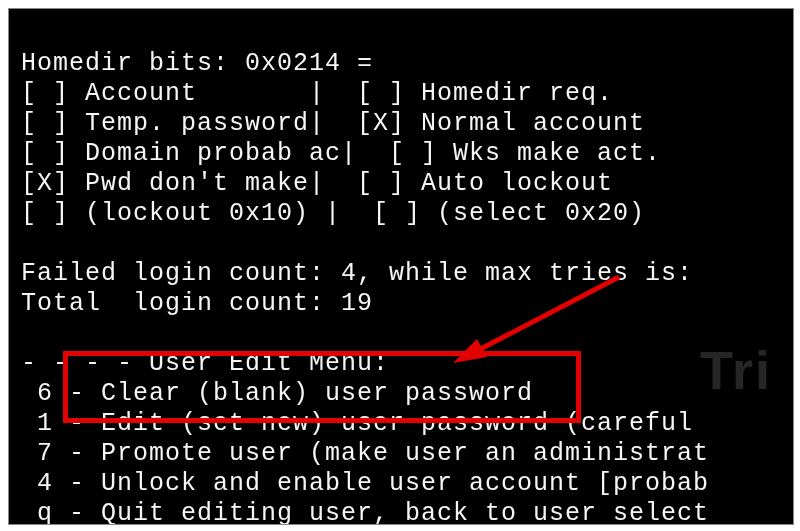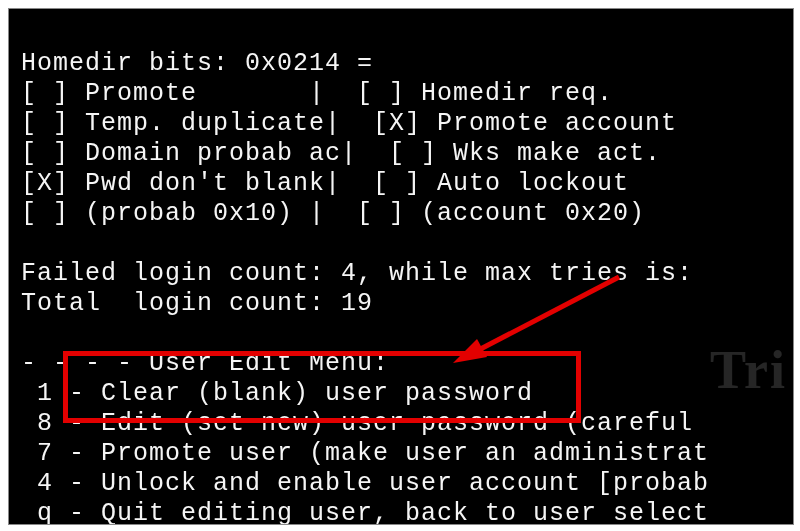--- a/index.html
+++ b/index.html
@@ -28,24 +28,24 @@
     color: #f5f5f5;
     font-family: "Courier New", Courier, monospace;
     font-size: 25px;
     line-height: 30px;
     letter-spacing: 1px;
     white-space: pre;
     filter: blur(0.4px);
   }
   .watermark {
     position: absolute;
-    right: 6px;
+    right: 21px;
     top: 330px;
     color: rgba(255,255,255,0.15);
-    font-family: Liberation Serif, serif;
+    font-family: Liberation Sans, sans-serif;
     font-weight: bold;
     font-size: 54px;
     letter-spacing: 2px;
     pointer-events: none;
     user-select: none;
     margin-left: 32px;
   }
   .highlight-box {
     position: absolute;
     border: 5px solid #e30000;
@@ -57,32 +57,32 @@
     pointer-events: none;
   }
 </style>
 </head>
 <body>
 
 <div class="frame">
 
   <div class="term">
 <span>Homedir bits: 0x0214 =</span>
-<span>[ ] Promote       </span><span>| </span><span> [ ] Homedir req.</span>
-<span>[ ] Temp. duplicate</span><span>| </span><span> [X] Promote account</span>
+<span>[ ] Account       </span><span>| </span><span> [ ] Homedir req.</span>
+<span>[ ] Temp. password</span><span>| </span><span> [X] Normal account</span>
 <span>[ ] Domain probab ac</span><span>| </span><span> [ ] Wks make act.</span>
-<span>[X] Pwd don't blank</span><span>| </span><span> [ ] Auto lockout</span>
-<span>[ ] (probab 0x10) </span><span>| </span><span> [ ] (account 0x20)</span>
+<span>[X] Pwd don't make</span><span>| </span><span> [ ] Auto lockout</span>
+<span>[ ] (lockout 0x10) </span><span>| </span><span> [ ] (select 0x20)</span>
 
 <span>Failed login count: 4, while max tries is:</span>
 <span>Total  login count: 19</span>
 
 <span>- - - - User Edit Menu:</span>
-<span> 1 - Clear (blank) user password</span>
-<span> 8 - Edit (set new) user password (careful </span>
+<span> 6 - Clear (blank) user password</span>
+<span> 1 - Edit (set new) user password (careful </span>
 <span> 7 - Promote user (make user an administrat</span>
 <span> 4 - Unlock and enable user account [probab</span>
 <span> q - Quit editing user, back to user select</span>
 </div>
 
   <div class="watermark">Tri</div>
 
   <div class="highlight-box" style="left:54px; top:342px; width:518px; height:72px;"></div>
 
   <svg class="arrow" style="left:420px; top:260px;" width="200" height="110" viewBox="0 0 200 110">

